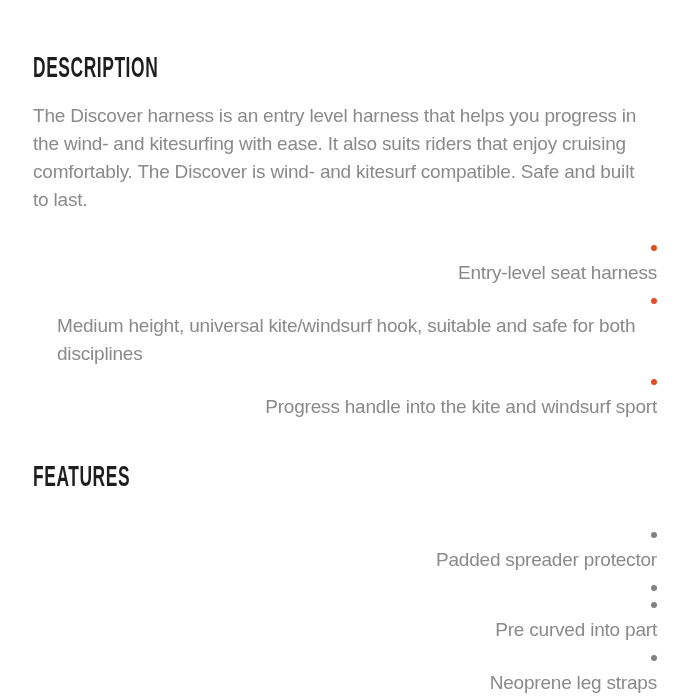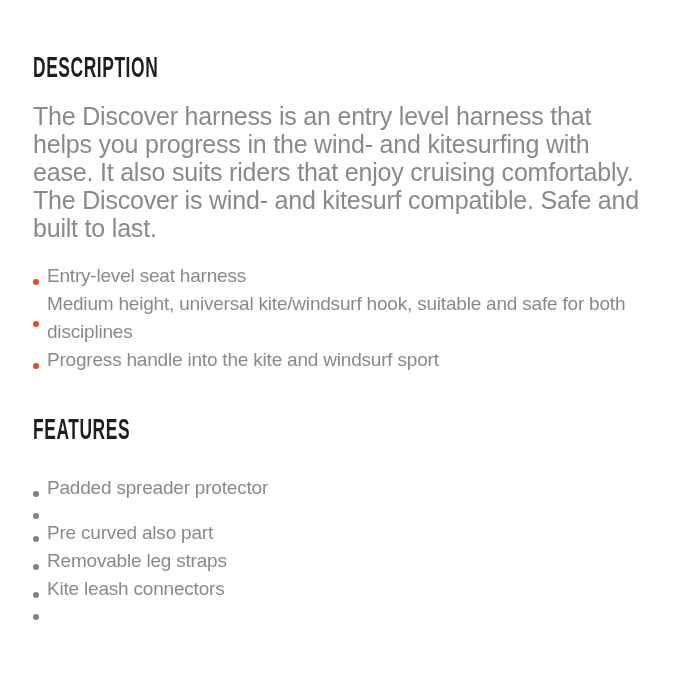--- a/index.html
+++ b/index.html
@@ -22,37 +22,38 @@
     line-height: 26px;
     letter-spacing: 1px;
     color: var(--heading, #1e1e1e);
     transform: scaleX(0.58);
     transform-origin: left center;
     white-space: nowrap;
   }
   .body-copy {
     margin-top: 22px;
     max-width: 608px;
-    font-size: 25px;
+    font-size: 19px;
     line-height: 28px;
     letter-spacing: -0.2px;
     color: var(--body-text, #8a8a8a);
   }
   ul.bullet-list {
     list-style: none;
     margin-top: 20px;
   }
   ul.bullet-list li {
     display: flex;
-    align-items: center;
+    align-items: flex-end;
     gap: 8px;
     font-size: 19px;
     line-height: 28px;
     letter-spacing: -0.2px;
     color: var(--body-text, #8a8a8a);
+    flex-direction: column;
   }
   ul.bullet-list .dot {
     flex: none;
     width: 6px;
     height: 6px;
     border-radius: 50%;
     margin-top: 11px;
   }
   ul.bullet-list.highlights .dot { background: var(--accent-bullet, #e04f23); }
   ul.bullet-list.features   .dot { background: var(--feature-bullet, #818181); }
@@ -100,26 +101,26 @@
         </li>
 
         <li>
           <span class="dot"></span>
         </li>
 
 
 
         <li>
           <span class="dot"></span>
-          <span class="li-text">Pre curved also part</span>
+          <span class="li-text">Pre curved into part</span>
         </li>
 
         <li>
           <span class="dot"></span>
-          <span class="li-text">Removable leg straps</span>
+          <span class="li-text">Neoprene leg straps</span>
         </li>
 
         <li>
           <span class="dot"></span>
           <span class="li-text">Kite leash connectors</span>
         </li>
 
         <li>
           <span class="dot"></span>
         </li>

